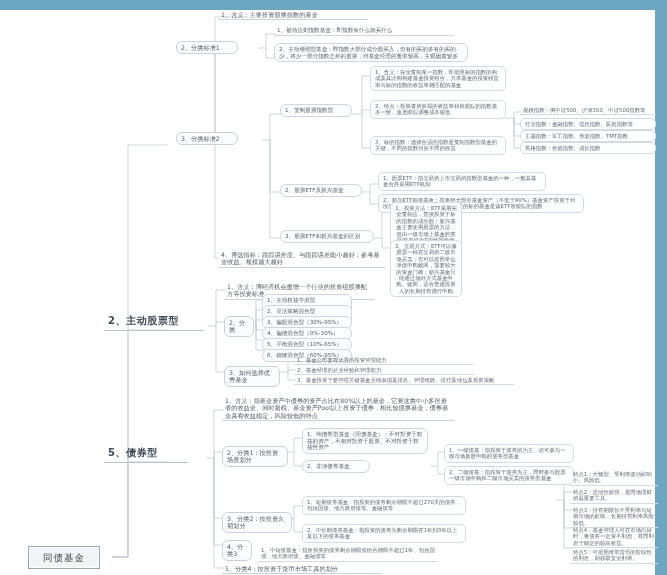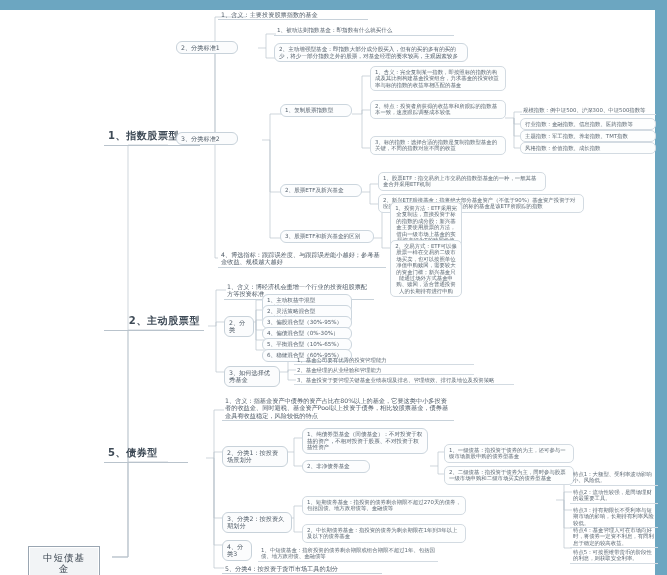--- a/index.html
+++ b/index.html
@@ -119,26 +119,23 @@
 
       <path d="M556 500 H564 V478 H572"></path>
       <path d="M564 500 V492 H572"></path>
       <path d="M564 500 V510 H572"></path>
       <path d="M564 500 V528 H572"></path>
       <path d="M564 500 V548 H572"></path>
     </g>
   </svg>
 
   <div class="node root" style="left:28px;top:546px;width:72px;text-align:center;">
-    <span class="txt">中短债基金</span>
-  </div>
-
-  <div class="node lvl1" style="left:104px;top:128px;width:96px;">
-    <span class="txt">1、指数股票型</span>
-  </div>
+    <span class="txt">同债基金</span>
+  </div>
+
 
   <div class="node lvl2 plain" style="left:218px;top:10px;width:150px;">
     <span class="txt">1、含义：主要投资股票指数的基金</span>
   </div>
 
   <div class="node lvl2" style="left:176px;top:41px;width:62px;">
     <span class="txt">2、分类标准1</span>
   </div>
   <div class="node lvl3 plain" style="left:274px;top:26px;width:180px;">
     <span class="txt">1、被动法则指数基金：即指数有什么就买什么</span>
@@ -193,21 +190,21 @@
     <span class="txt">1、投资方法：ETF采用完全复制法，直接投资于标的指数的成分股；新兴基金主要使用股票的方法，借由一级市场上基金的实际资产行为T的赎回价值的资产组合</span>
   </div>
   <div class="node lvl4 boxed" style="left:390px;top:240px;width:72px;text-align:center;">
     <span class="txt">2、交易方式：ETF可以像股票一样在交易所二级市场买卖，也可以按照单位净值申购赎回，需要较大的资金门槛；新兴基金只能通过场外方式基金申购、赎回，适合普通投资人的长期持有进行申购</span>
   </div>
 
   <div class="node lvl2 plain" style="left:218px;top:250px;width:168px;">
     <span class="txt">4、博选指标：跟踪误差度、与跟踪误差能小越好；参考基金收益、规模越大越好</span>
   </div>
 
-  <div class="node lvl1" style="left:104px;top:313px;width:100px;text-align:right;">
+  <div class="node lvl1" style="left:104px;top:313px;width:100px;">
     <span class="txt">2、主动股票型</span>
   </div>
 
   <div class="node lvl2 plain" style="left:224px;top:282px;width:150px;">
     <span class="txt">1、含义：博经济机会重增一个行业的投资组股票配方等投资标准</span>
   </div>
 
   <div class="node lvl2" style="left:224px;top:316px;width:30px;">
     <span class="txt">2、分类</span>
   </div>

